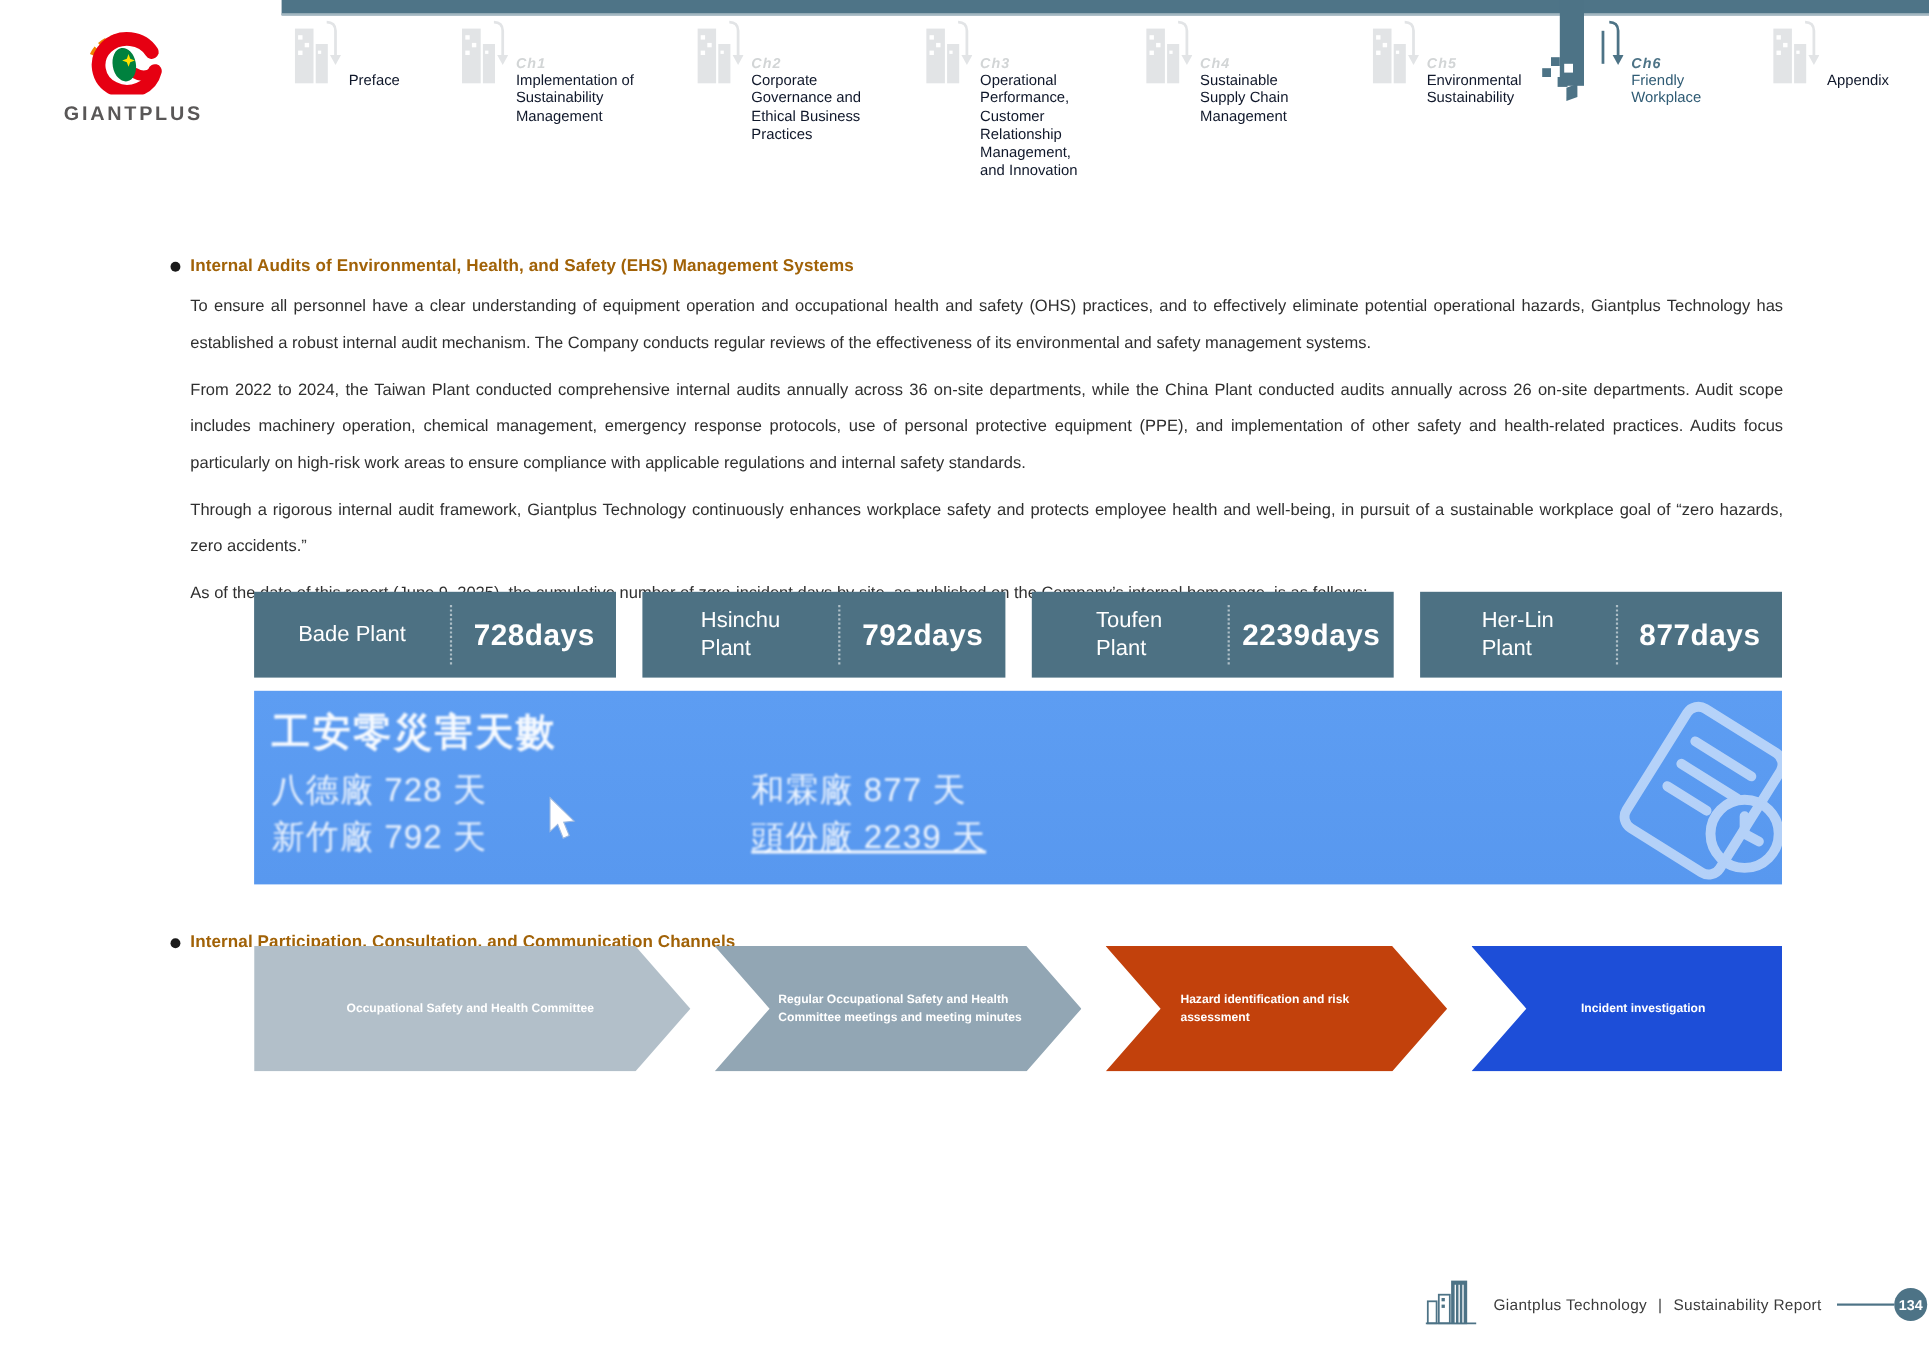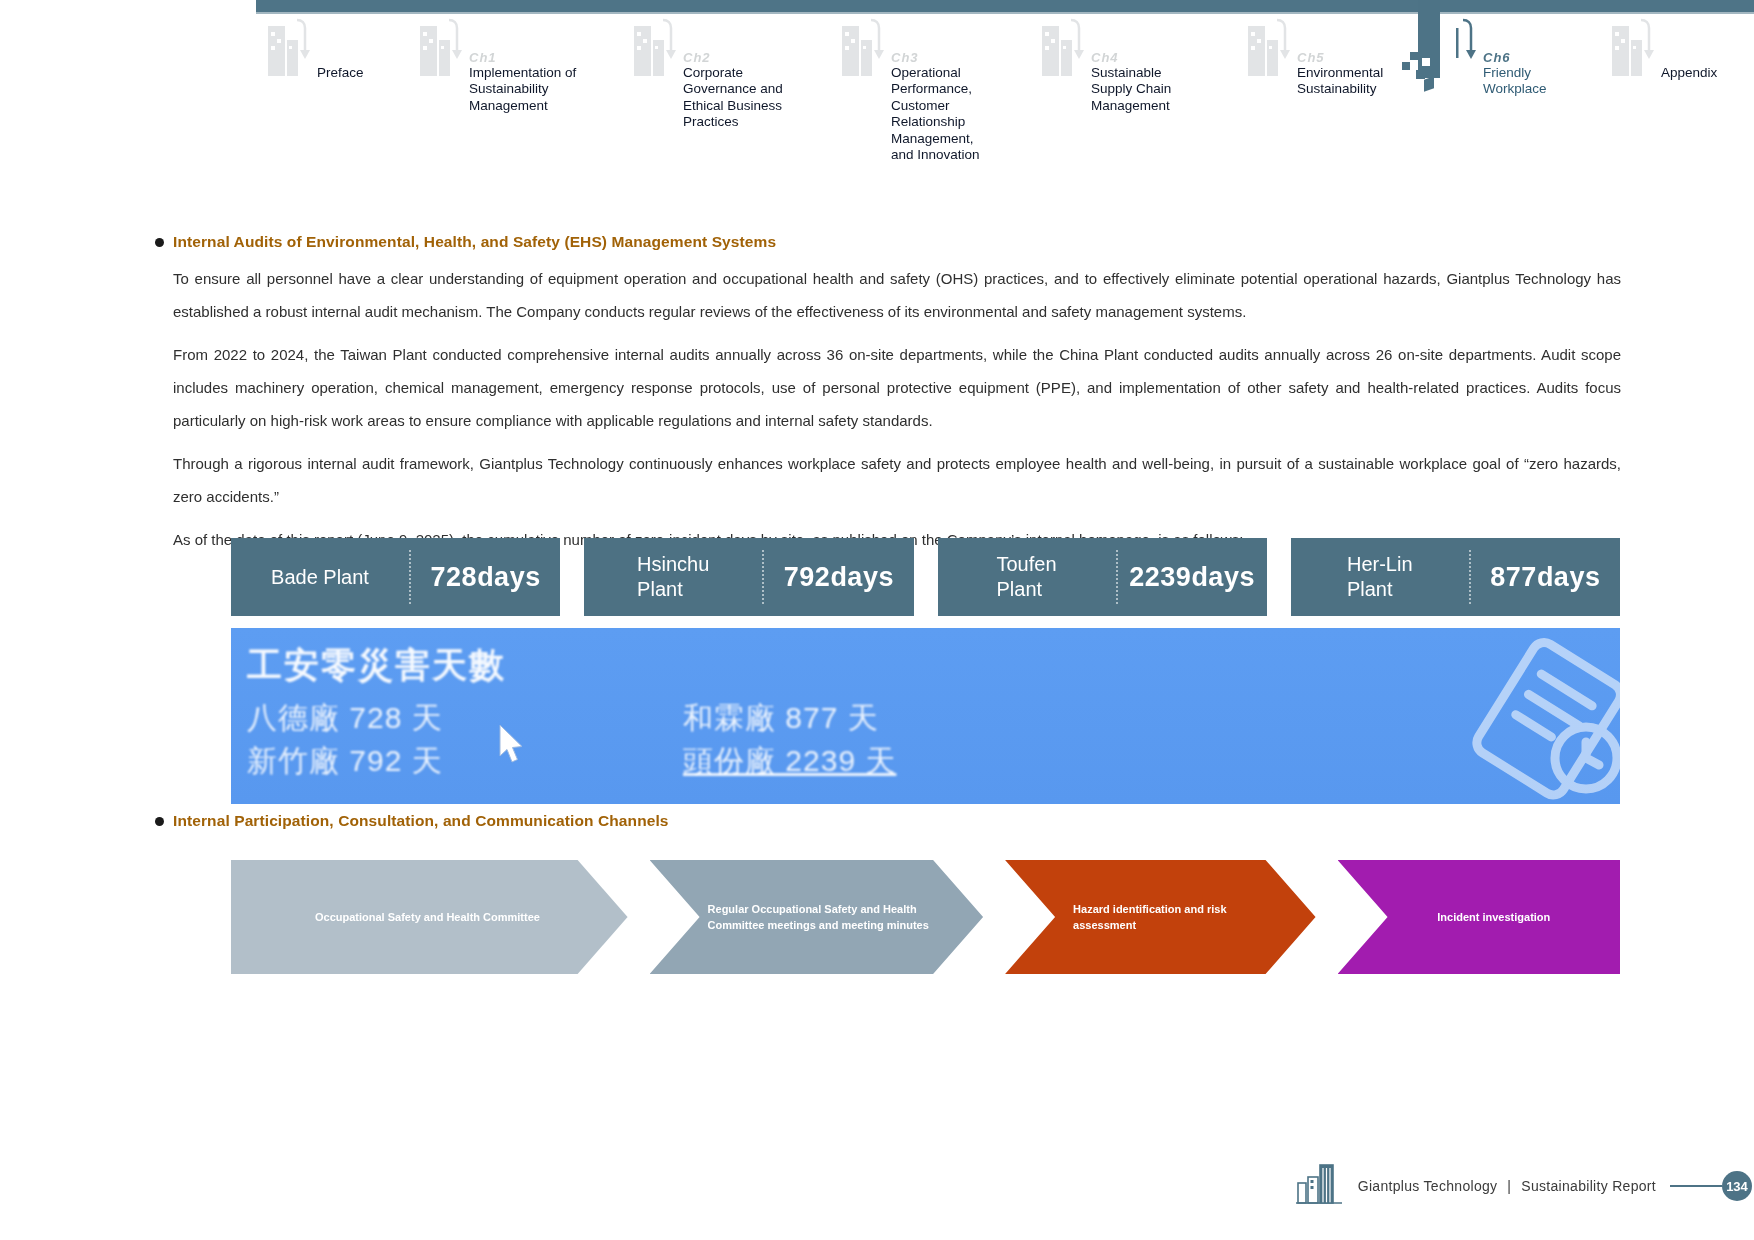--- a/index.html
+++ b/index.html
@@ -57,21 +57,21 @@
   #steps { position:absolute; left:231px; top:860px; width:1389px; height:114px;
            display:flex; gap:22px; }
   .step { height:114px; display:flex; align-items:center; color:#ffffff;
           font-size:11px; font-weight:bold; line-height:1.5; }
   .step1 { flex:396 0 0; background:#b2bfc9;
            clip-path:polygon(0 0, calc(100% - 50px) 0, 100% 50%, calc(100% - 50px) 100%, 0 100%); }
   .step2 { flex:333 0 0; background:#92a6b4;
            clip-path:polygon(0 0, calc(100% - 50px) 0, 100% 50%, calc(100% - 50px) 100%, 0 100%, 50px 50%); }
   .step3 { flex:310 0 0; background:#c2410c;
            clip-path:polygon(0 0, calc(100% - 50px) 0, 100% 50%, calc(100% - 50px) 100%, 0 100%, 50px 50%); }
-  .step4 { flex:282 0 0; background:#a21caf;
+  .step4 { flex:282 0 0; background:#1d4ed8;
            clip-path:polygon(0 0, 100% 0, 100% 100%, 0 100%, 50px 50%); justify-content:center;text-align:right; }
   .step1 span { padding-left:84px; max-width:316px; }
   .step2 span { padding-left:58px; max-width:282px; }
   .step3 span { padding-left:68px; max-width:230px; }
   .step4 span { padding-left:30px; }
 
   
   #footer { position:absolute; right:0; top:1158px; height:56px; display:flex; align-items:center; }
   #footer-text { font-size:14px; color:#3b3b3b; letter-spacing:0.3px; display:flex; gap:10px; align-items:flex-start; }
   #footer-sep { color:#3b3b3b; }
@@ -88,20 +88,30 @@
   <div id="topbar"></div>
 
   <div id="ch6-ribbon">
     <div class="px" style="left:-8px;top:52px;width:8px;height:8px;background:#4d7386;"></div>
     <div class="px" style="left:-16px;top:62px;width:8px;height:8px;background:#4d7386;"></div>
     <div class="px" style="left:4px;top:58px;width:8px;height:8px;background:#ffffff;"></div>
     <div class="px" style="left:-2px;top:70px;width:9px;height:9px;background:#4d7386;"></div>
     <div class="px" style="left:6px;top:78px;width:10px;height:12px;background:#4d7386;transform:skewY(-20deg);"></div>
   </div>
 
+  <div id="logo">
+    <svg width="96" height="64" viewBox="0 0 100 66">
+      <path d="M22,30 A30,26 0 0 1 78,30" fill="none" stroke="#f08300" stroke-width="10" stroke-dasharray="7 4"></path>
+      <path d="M76,26 A27,25 0 1 0 79,44" fill="none" stroke="#e60012" stroke-width="13" stroke-linecap="round"></path>
+      <path d="M79,44 Q70,52 60,46" fill="none" stroke="#e60012" stroke-width="10" stroke-linecap="round"></path>
+      <ellipse cx="50" cy="38" rx="11" ry="16" fill="#00813e" transform="rotate(-10 50 38)"></ellipse>
+      <path d="M54,28 l1.6,4.4 4.4,1.6 -4.4,1.6 -1.6,4.4 -1.6,-4.4 -4.4,-1.6 4.4,-1.6 z" fill="#ffe100"></path>
+    </svg>
+    <div id="logo-text">GIANTPLUS</div>
+  </div>
 
   <div class="nav-item" style="left:268px;">
     <span class="nav-icon">
       <svg width="42" height="58" viewBox="0 0 42 58" fill="none">
         <g fill="currentColor">
             <rect x="0" y="8" width="17" height="50"></rect>
             <rect x="19" y="22" width="11" height="36"></rect>
           </g>
         <g fill="#ffffff">
             <rect x="3" y="14" width="4" height="4"></rect>
@@ -338,21 +348,21 @@
         <line x1="58" y1="106" x2="100" y2="106"></line>
       </g>
       <g stroke="#ffffff" fill="none" stroke-width="9" stroke-linecap="round">
         <circle cx="128" cy="128" r="31"></circle>
         <path d="M128,112 v16 l13,7"></path>
       </g>
     </svg>
   </div>
 </div>
 
-<div class="section-head" style="top:812px;">
+<div class="section-head" style="top:848px;">
   <span class="bullet"></span>
   <h2>Internal Participation, Consultation, and Communication Channels</h2>
 </div>
 
 <div id="steps">
   <div class="step step1">
     <span>Occupational Safety and Health Committee</span>
   </div>
   <div class="step step2">
     <span>Regular Occupational Safety and Health Committee meetings and meeting minutes</span>

